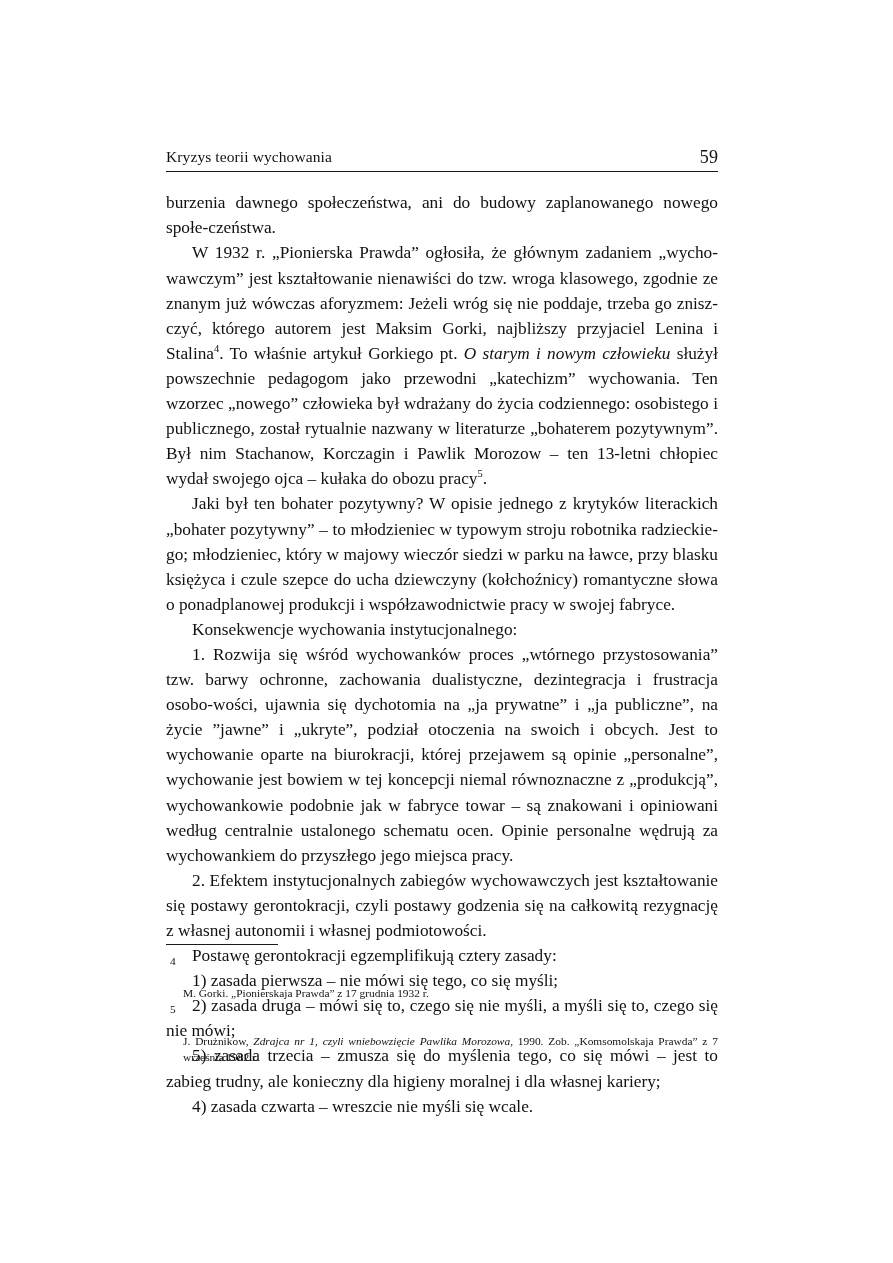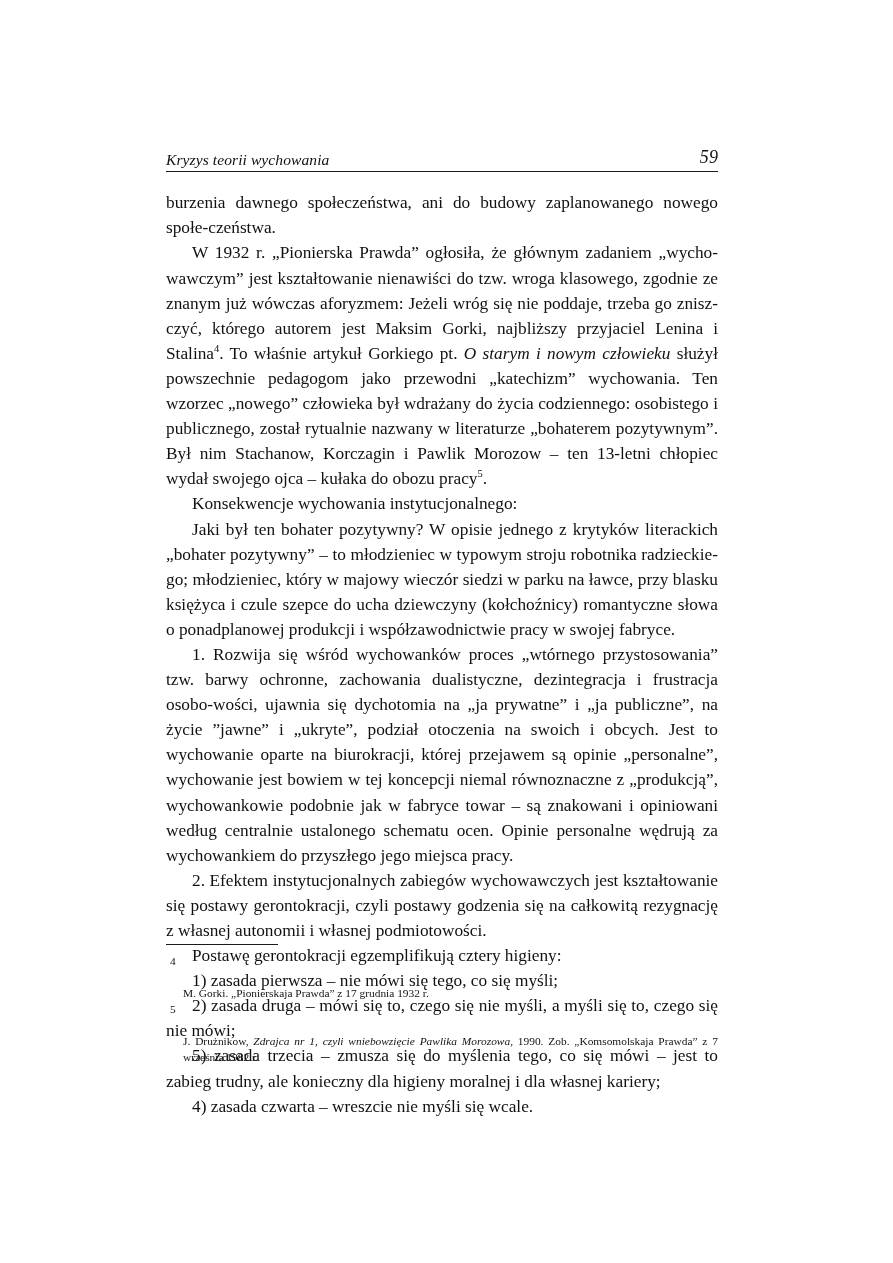--- a/index.html
+++ b/index.html
@@ -19,26 +19,25 @@
   .content {
     position: absolute;
     left: 166px;
     top: 148px;
     width: 552px;
   }
 
   
   .runhead {
     display: flex;
-    align-items: flex-end;
+    align-items: flex-start;
     justify-content: space-between;
     font-size: 15.5px;
     line-height: 1.1;
     letter-spacing: 0.1px;
-    font-style: italic;
   }
   .runhead-title { white-space: nowrap; }
   .runhead-folio { font-size: 18px; }
   .runhead-rule {
     margin-top: 3px;
     height: 1.5px;
     background: #1a1a1a;
     width: 100%;
   }
 
@@ -104,29 +103,29 @@
       <span class="runhead-folio">59</span>
     </div>
     <div class="runhead-rule"></div>
 
     <div class="body">
 
       <p>burzenia dawnego społeczeństwa, ani do budowy zaplanowanego nowego społe-czeństwa.</p>
 
       <p class="indent"><span>W 1932 r. „Pionierska Prawda” ogłosiła, że głównym zadaniem „wycho-wawczym” jest kształtowanie nienawiści do tzw. wroga klasowego, zgodnie ze znanym już wówczas aforyzmem: Jeżeli wróg się nie poddaje, trzeba go znisz-czyć, którego autorem jest Maksim Gorki, najbliższy przyjaciel Lenina i Stalina</span><sup>4</sup><span>. To właśnie artykuł Gorkiego pt. </span><i>O starym i nowym człowieku</i><span> służył powszechnie pedagogom jako przewodni „katechizm” wychowania. Ten wzorzec „nowego” człowieka był wdrażany do życia codziennego: osobistego i publicznego, został rytualnie nazwany w literaturze „bohaterem pozytywnym”. Był nim Stachanow, Korczagin i Pawlik Morozow – ten 13-letni chłopiec wydał swojego ojca – kułaka do obozu pracy</span><sup>5</sup><span>.</span></p>
 
+      <p class="indent">Jaki był ten bohater pozytywny? W opisie jednego z krytyków literackich „bohater pozytywny” – to młodzieniec w typowym stroju robotnika radzieckie-go; młodzieniec, który w majowy wieczór siedzi w parku na ławce, przy blasku księżyca i czule szepce do ucha dziewczyny (kołchoźnicy) romantyczne słowa o ponadplanowej produkcji i współzawodnictwie pracy w swojej fabryce.</p>
+
       <p class="indent">Konsekwencje wychowania instytucjonalnego:</p>
-
-      <p class="indent">Jaki był ten bohater pozytywny? W opisie jednego z krytyków literackich „bohater pozytywny” – to młodzieniec w typowym stroju robotnika radzieckie-go; młodzieniec, który w majowy wieczór siedzi w parku na ławce, przy blasku księżyca i czule szepce do ucha dziewczyny (kołchoźnicy) romantyczne słowa o ponadplanowej produkcji i współzawodnictwie pracy w swojej fabryce.</p>
 
       <p class="indent">1. Rozwija się wśród wychowanków proces „wtórnego przystosowania” tzw. barwy ochronne, zachowania dualistyczne, dezintegracja i frustracja osobo-wości, ujawnia się dychotomia na „ja prywatne” i „ja publiczne”, na życie ”jawne” i „ukryte”, podział otoczenia na swoich i obcych. Jest to wychowanie oparte na biurokracji, której przejawem są opinie „personalne”, wychowanie jest bowiem w tej koncepcji niemal równoznaczne z „produkcją”, wychowankowie podobnie jak w fabryce towar – są znakowani i opiniowani według centralnie ustalonego schematu ocen. Opinie personalne wędrują za wychowankiem do przyszłego jego miejsca pracy.</p>
 
       <p class="indent">2. Efektem instytucjonalnych zabiegów wychowawczych jest kształtowanie się postawy gerontokracji, czyli postawy godzenia się na całkowitą rezygnację z własnej autonomii i własnej podmiotowości.</p>
 
-      <p class="indent">Postawę gerontokracji egzemplifikują cztery higieny:</p>
+      <p class="indent">Postawę gerontokracji egzemplifikują cztery zasady:</p>
 
       <p class="indent">1) zasada pierwsza – nie mówi się tego, co się myśli;</p>
 
       <p class="indent">2) zasada druga – mówi się to, czego się nie myśli, a myśli się to, czego się nie mówi;</p>
 
       <p class="indent">5) zasada trzecia – zmusza się do myślenia tego, co się mówi – jest to zabieg trudny, ale konieczny dla higieny moralnej i dla własnej kariery;</p>
 
       <p class="indent">4) zasada czwarta – wreszcie nie myśli się wcale.</p>
 
     </div>

